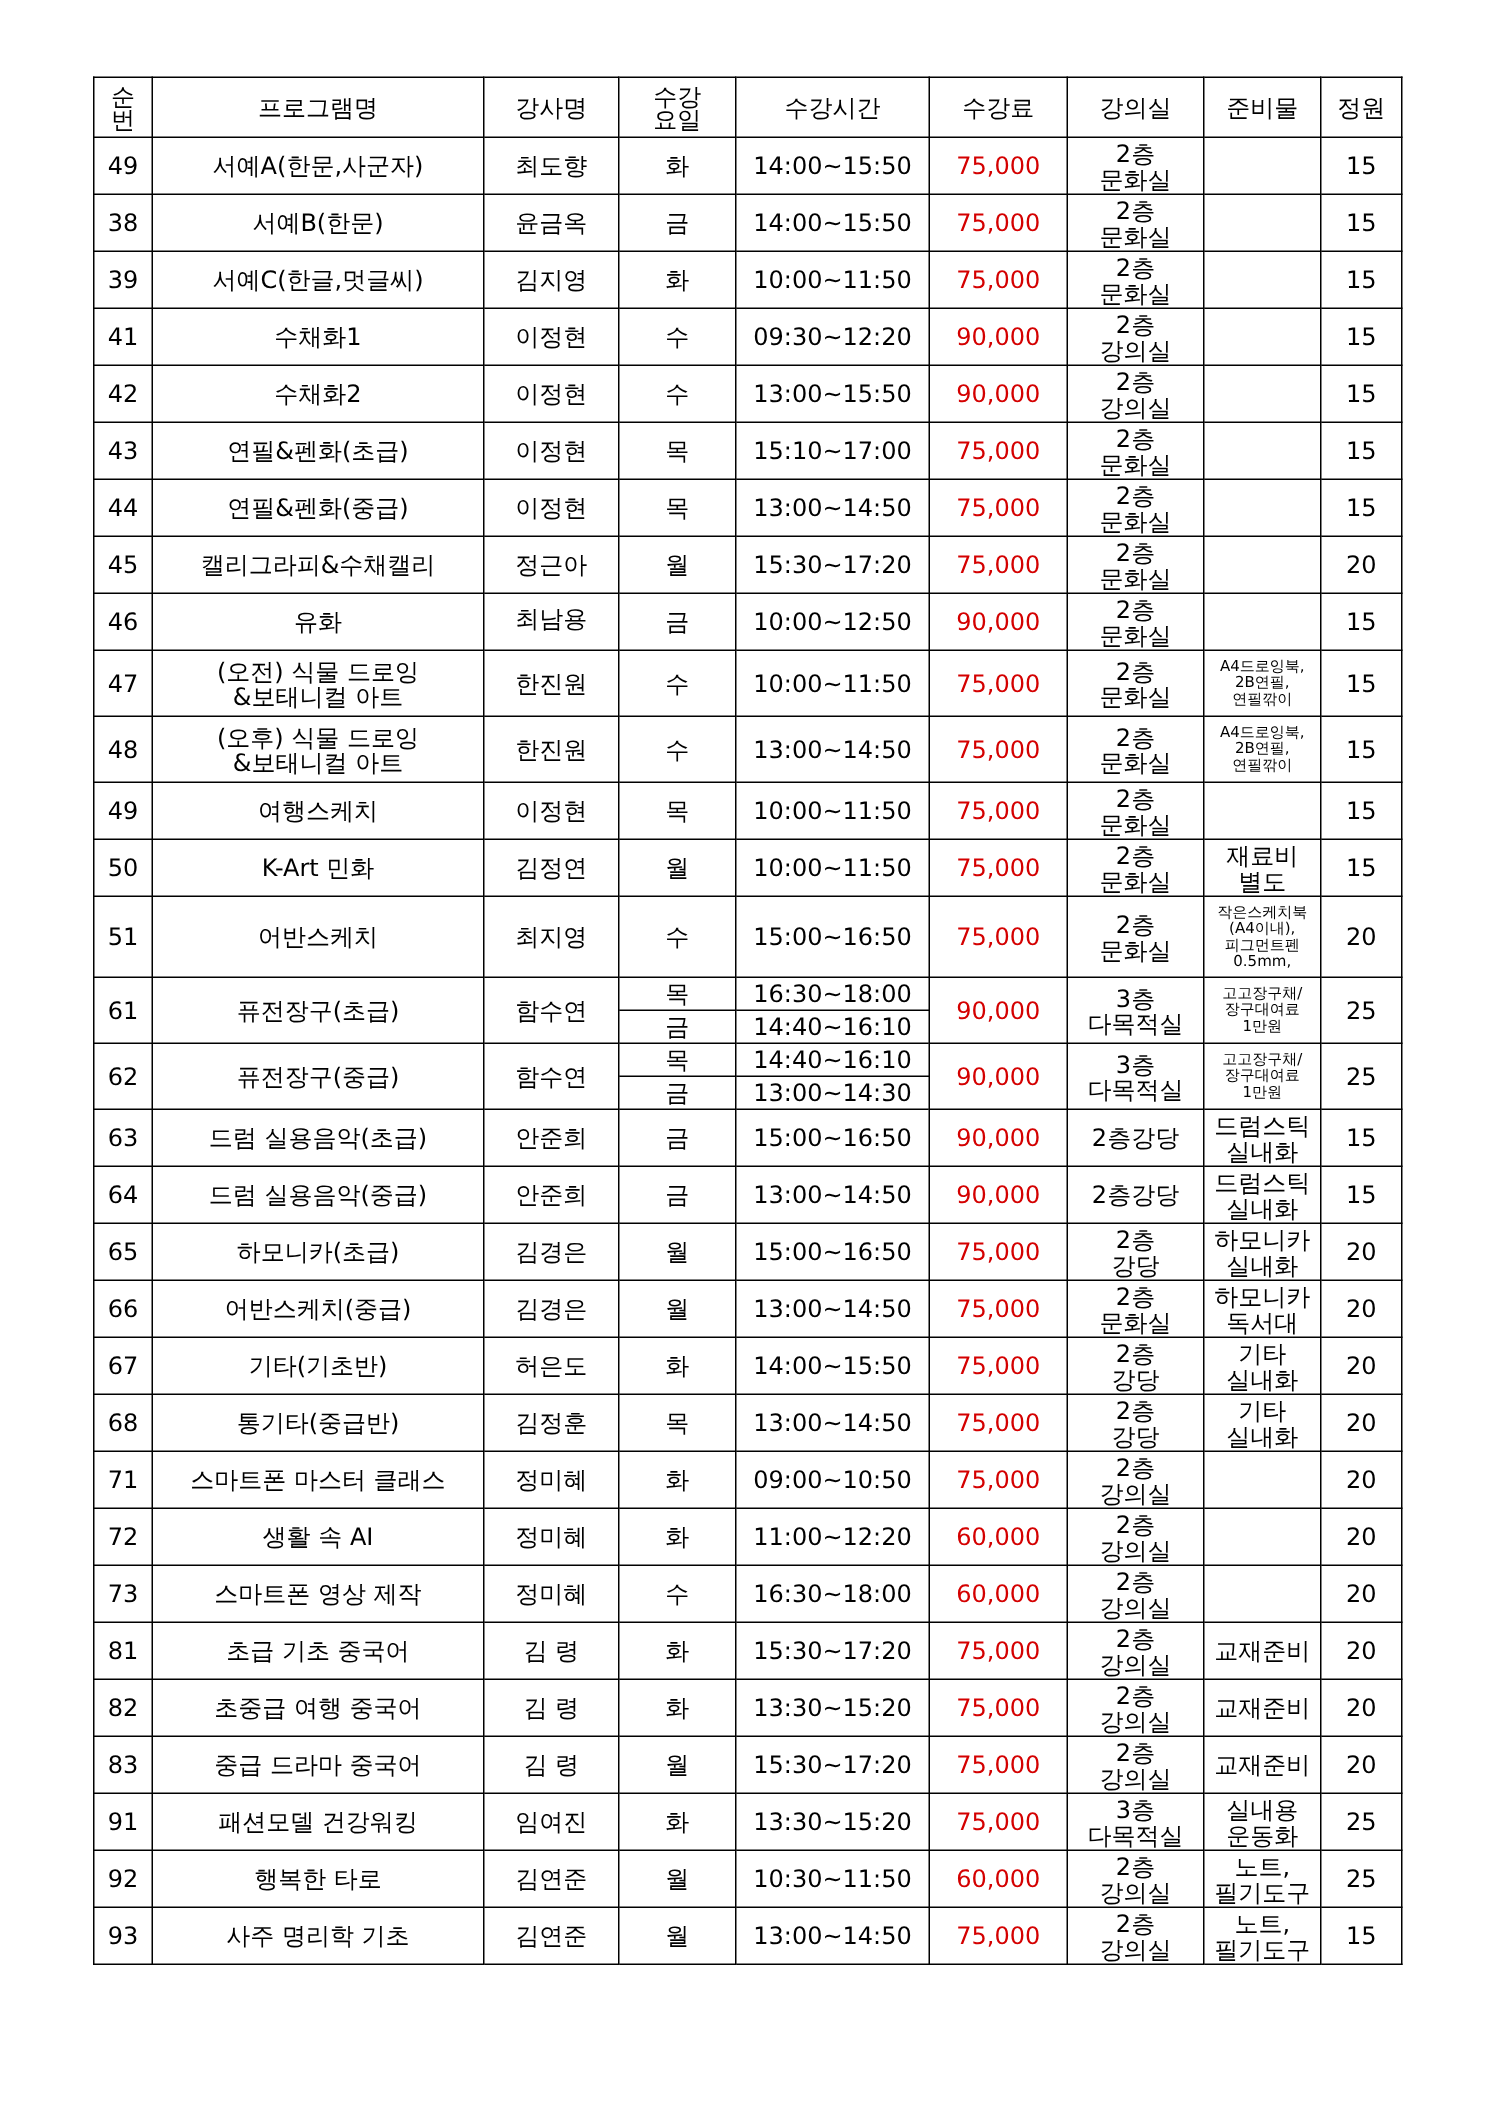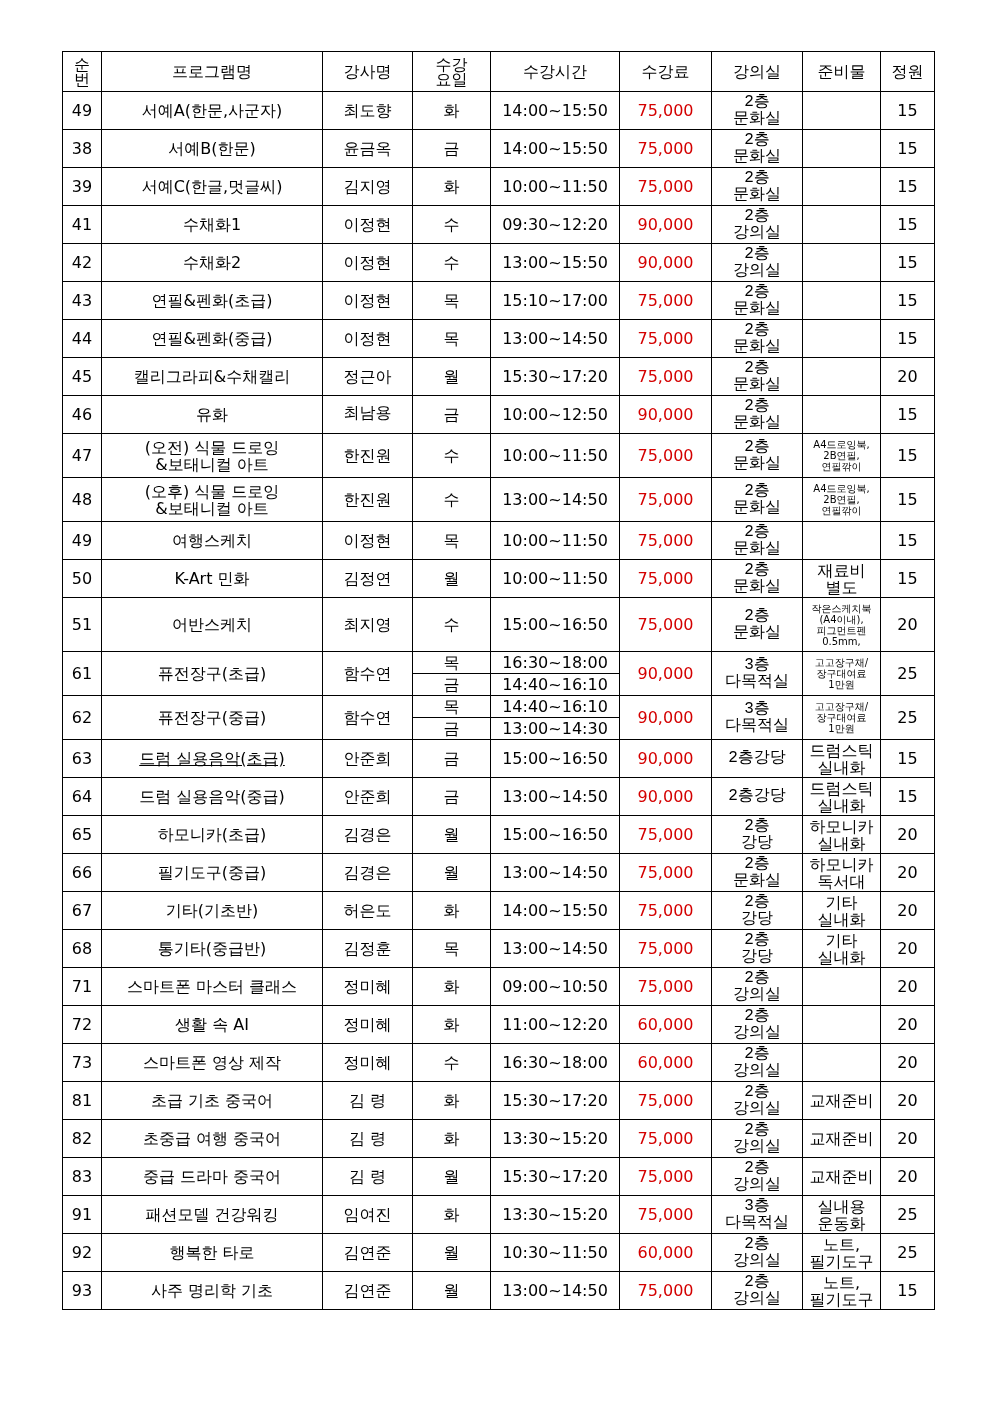--- a/index.html
+++ b/index.html
@@ -11,21 +11,21 @@
   }
   table.sched td, table.sched th {
     border: 1px solid #000;
     text-align: center; vertical-align: middle;
     padding: 0; font-weight: normal;
     font-size: 16px; line-height: 17px;
     overflow: hidden;
   }
   table.sched th { font-size: 16px; line-height: 16px; }
   .fee { color: #d40000; font-size: 17px; }
-  .room { font-size: 16px; line-height: 15px; font-family: Liberation Mono, monospace; }
+  .room { font-size: 16px; line-height: 15px; }
   .prep { font-size: 14px; line-height: 15px; }
   .prep.small { font-size: 10px; line-height: 11px; }
   .day { font-size: 17px; }
   .num { font-size: 17px; }
   .cap { font-size: 16px; }
   .prog { font-size: 16px; line-height: 19px; }
 </style>
 </head>
 <body>
 
@@ -266,21 +266,21 @@
 장구대여료
 1만원</td>
         <td class="cap" rowspan="2">25</td>
       </tr>
       <tr style="height: 22px;">
         <td class="day">금</td>
         <td>13:00~14:30</td>
       </tr>
       <tr style="height: 38px;">
         <td class="num">63</td>
-        <td class="prog" style="white-space: pre-line; text-decoration: underline;">드럼 실용음악(초급)</td>
+        <td class="prog" style="white-space: pre-line;">드럼 실용음악(초급)</td>
         <td style="white-space: pre-line;">안준희</td>
         <td class="day">금</td>
         <td>15:00~16:50</td>
         <td class="fee">90,000</td>
         <td class="room" style="white-space: pre-line;">2층강당</td>
         <td class="prep" style="white-space: pre-line;">드럼스틱
 실내화</td>
         <td class="cap">15</td>
       </tr>
       <tr style="height: 38px;">
@@ -303,21 +303,21 @@
         <td>15:00~16:50</td>
         <td class="fee">75,000</td>
         <td class="room" style="white-space: pre-line;">2층
 강당</td>
         <td class="prep" style="white-space: pre-line;">하모니카
 실내화</td>
         <td class="cap">20</td>
       </tr>
       <tr style="height: 38px;">
         <td class="num">66</td>
-        <td class="prog" style="white-space: pre-line;">필기도구(중급)</td>
+        <td class="prog" style="white-space: pre-line;">어반스케치(중급)</td>
         <td style="white-space: pre-line;">김경은</td>
         <td class="day">월</td>
         <td>13:00~14:50</td>
         <td class="fee">75,000</td>
         <td class="room" style="white-space: pre-line;">2층
 문화실</td>
         <td class="prep" style="white-space: pre-line;">하모니카
 독서대</td>
         <td class="cap">20</td>
       </tr>

